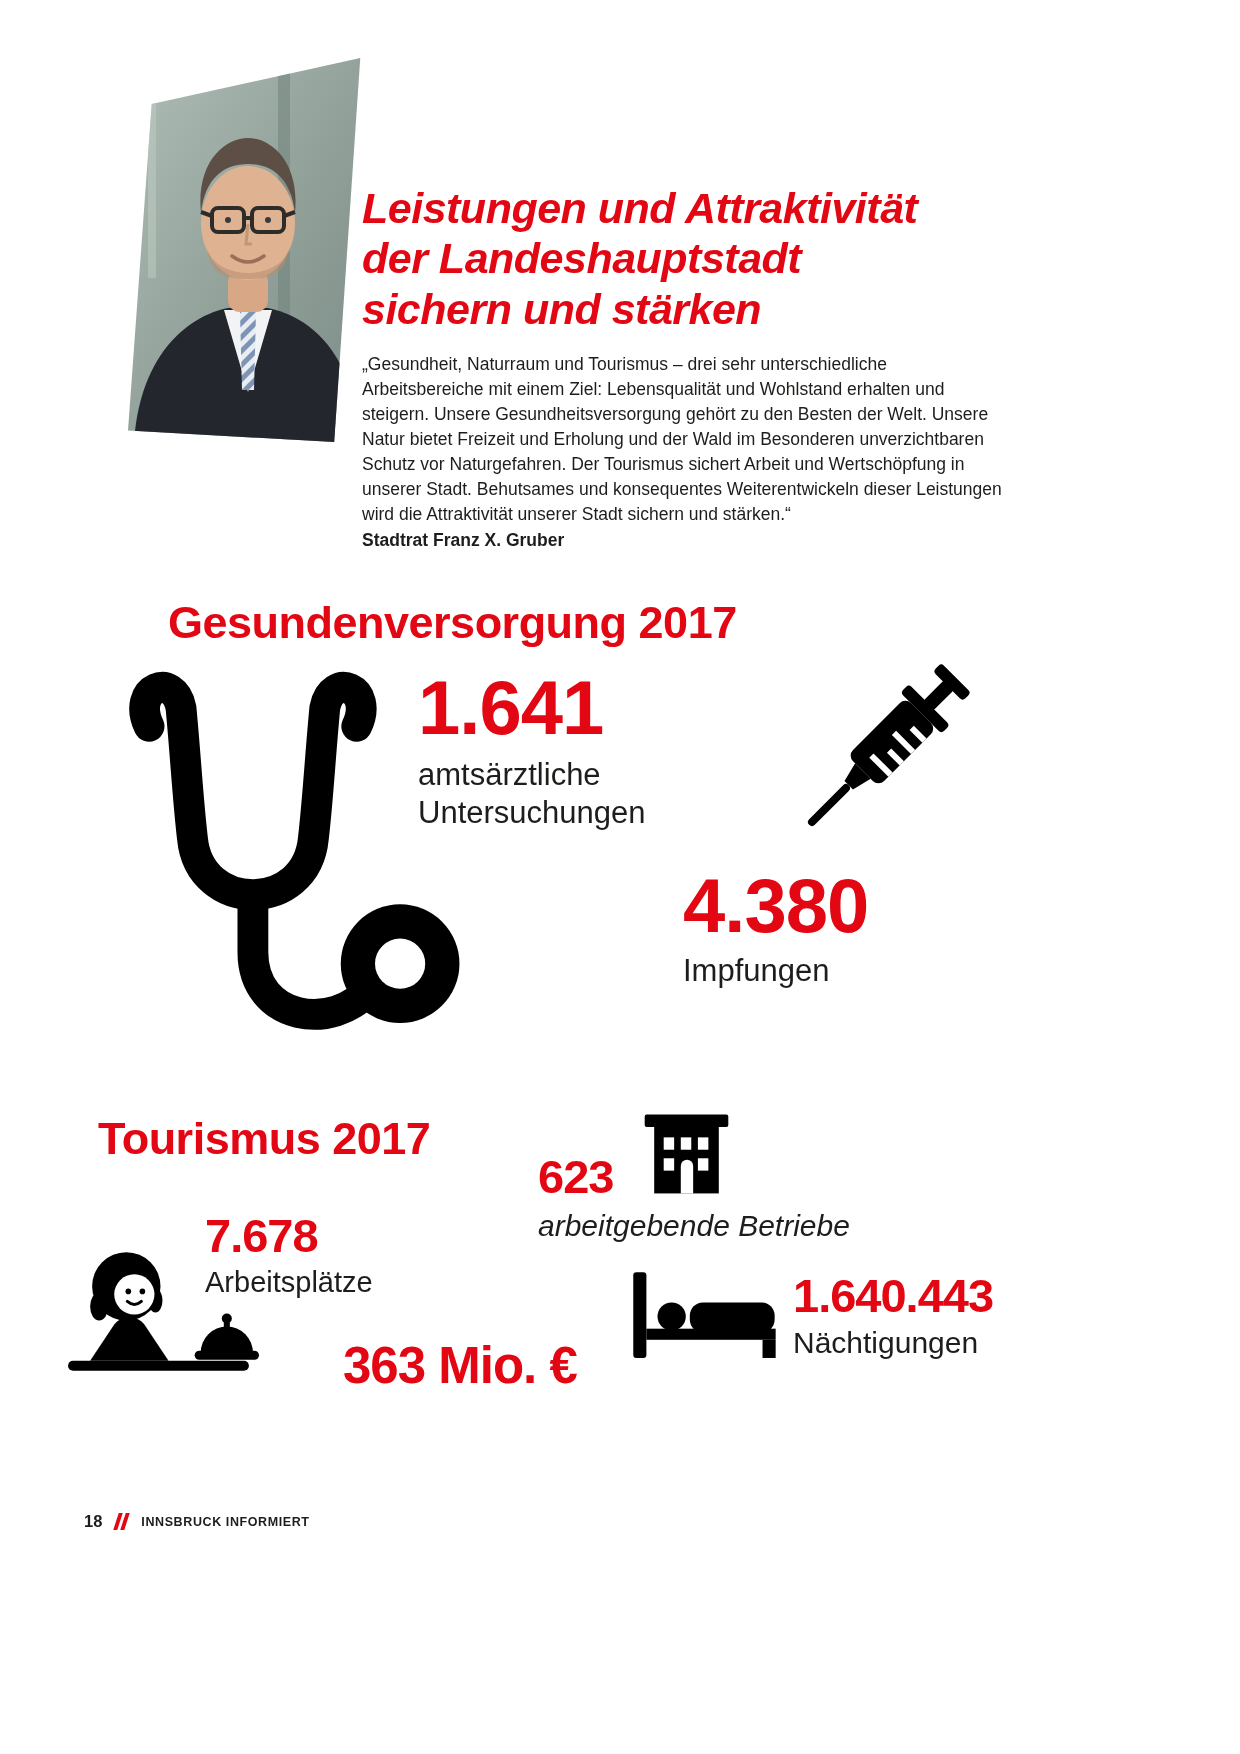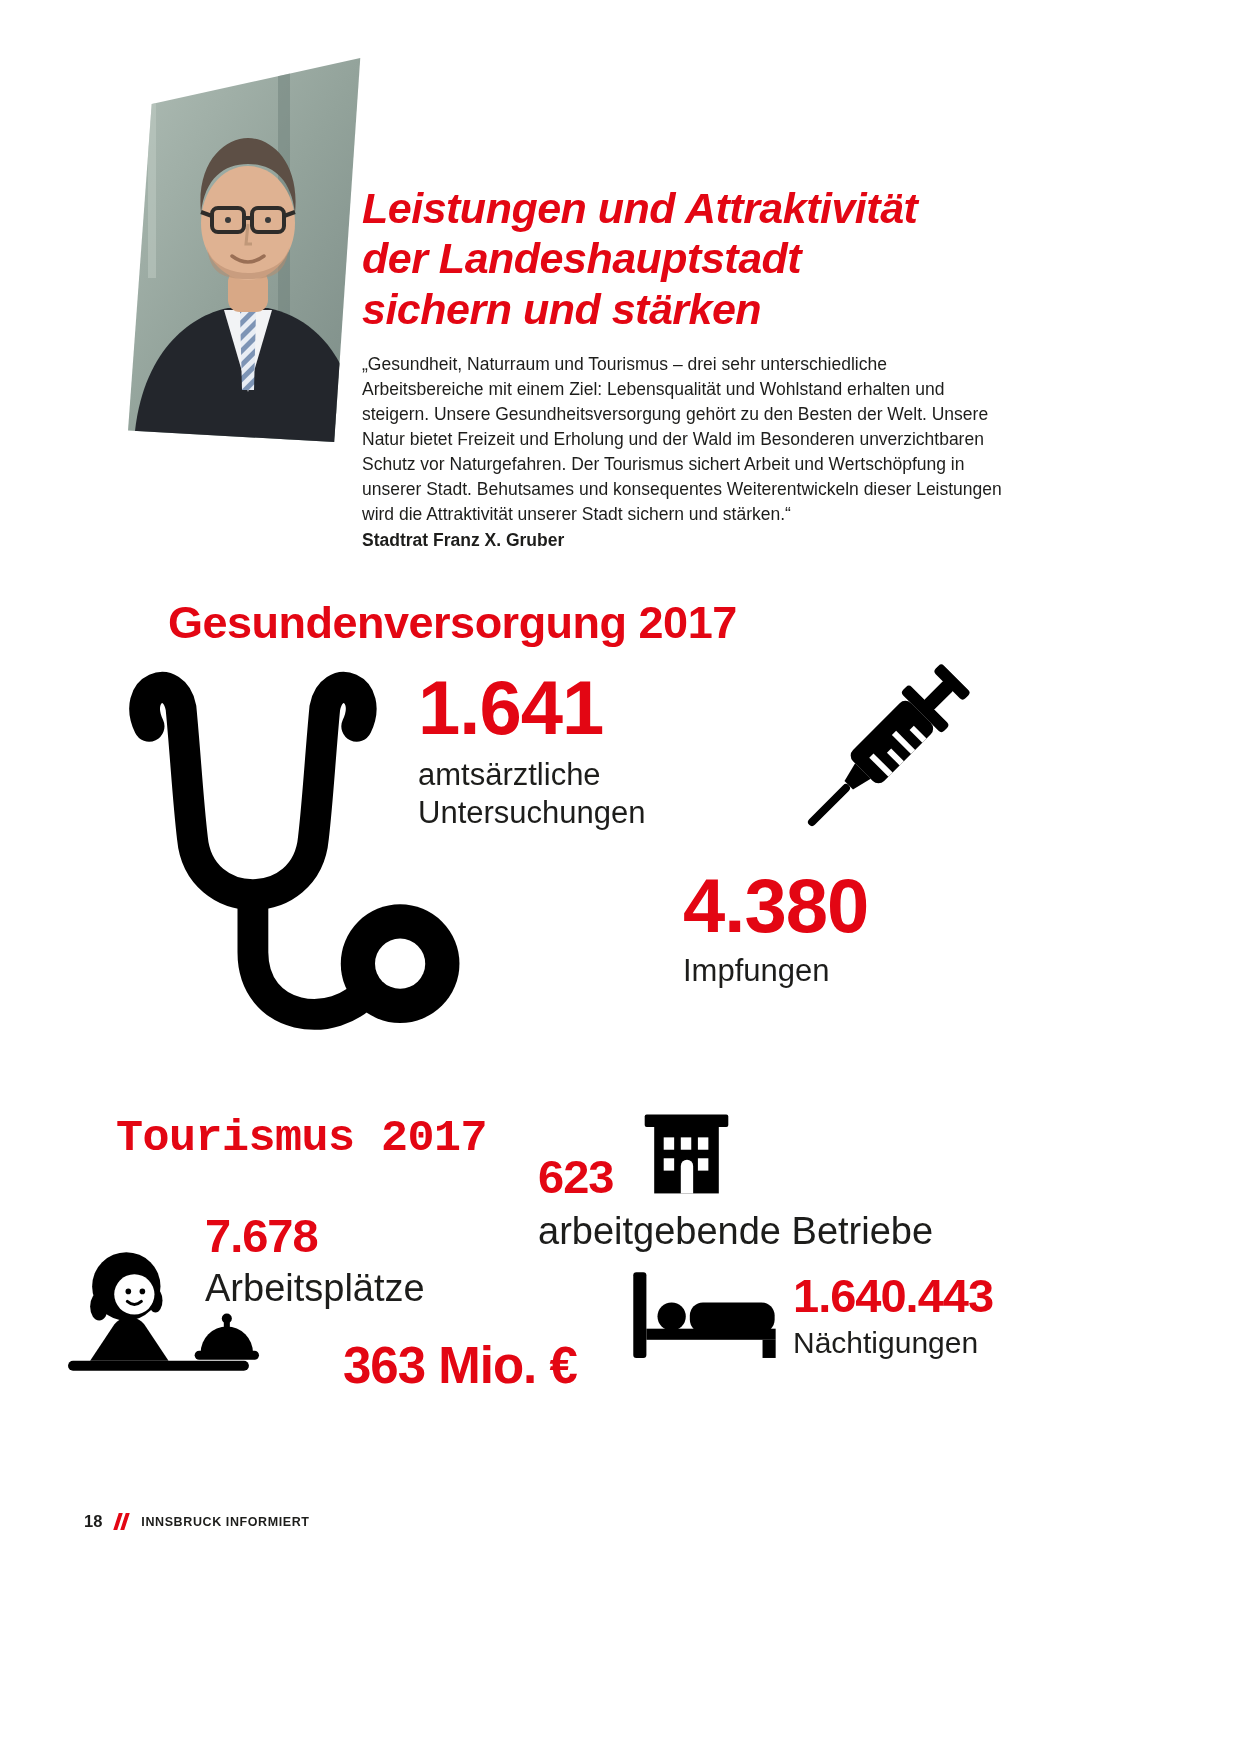--- a/index.html
+++ b/index.html
@@ -41,46 +41,46 @@
     left:362px; top:530px;
     font-size:17.5px; font-weight:700; margin:0;
   }
 
   
   .section-title {
     font-size:45px; font-weight:700; color:var(--accent);
     letter-spacing:-0.5px; margin:0; line-height:1;
   }
   .title-health  { left:168px; top:600px; }
-  .title-tourism { left:116px;  top:1116px;font-family:Liberation Mono, monospace; }
+  .title-tourism { left:98px;  top:1116px; }
 
   
   .stat-value {
     color:var(--accent); font-weight:700; line-height:1; letter-spacing:-1px;
   }
   .stat-label {
     color:var(--ink); line-height:1.22; white-space:pre-line;
   }
 
   .stat-exams { left:418px; top:670px; }
   .stat-exams .stat-value { font-size:76px; }
   .stat-exams .stat-label { font-size:31px; margin-top:10px; }
 
   .stat-impf { left:683px; top:868px; }
   .stat-impf .stat-value { font-size:76px; }
   .stat-impf .stat-label { font-size:31px; margin-top:8px; }
 
   .stat-betriebe { left:538px; top:1108px; width:400px; }
   .stat-betriebe .row { display:flex; align-items:flex-end; gap:26px; }
   .stat-betriebe .stat-value { font-size:47px; }
-  .stat-betriebe .stat-label { font-size:38px; margin-top:8px; }
+  .stat-betriebe .stat-label { font-size:30px; margin-top:8px;font-style:italic; }
 
   .stat-jobs { left:205px; top:1212px; }
   .stat-jobs .stat-value { font-size:47px; }
-  .stat-jobs .stat-label { font-size:38px; margin-top:6px; }
+  .stat-jobs .stat-label { font-size:29px; margin-top:6px; }
 
   .stat-umsatz { left:343px; top:1340px; }
   .stat-umsatz .stat-value { font-size:51px; }
   .stat-umsatz .stat-label { font-size:32px; margin-top:8px; }
 
   .stat-nights { left:793px; top:1272px; }
   .stat-nights .stat-value { font-size:47px; }
   .stat-nights .stat-label { font-size:30px; margin-top:6px; }
 
   

